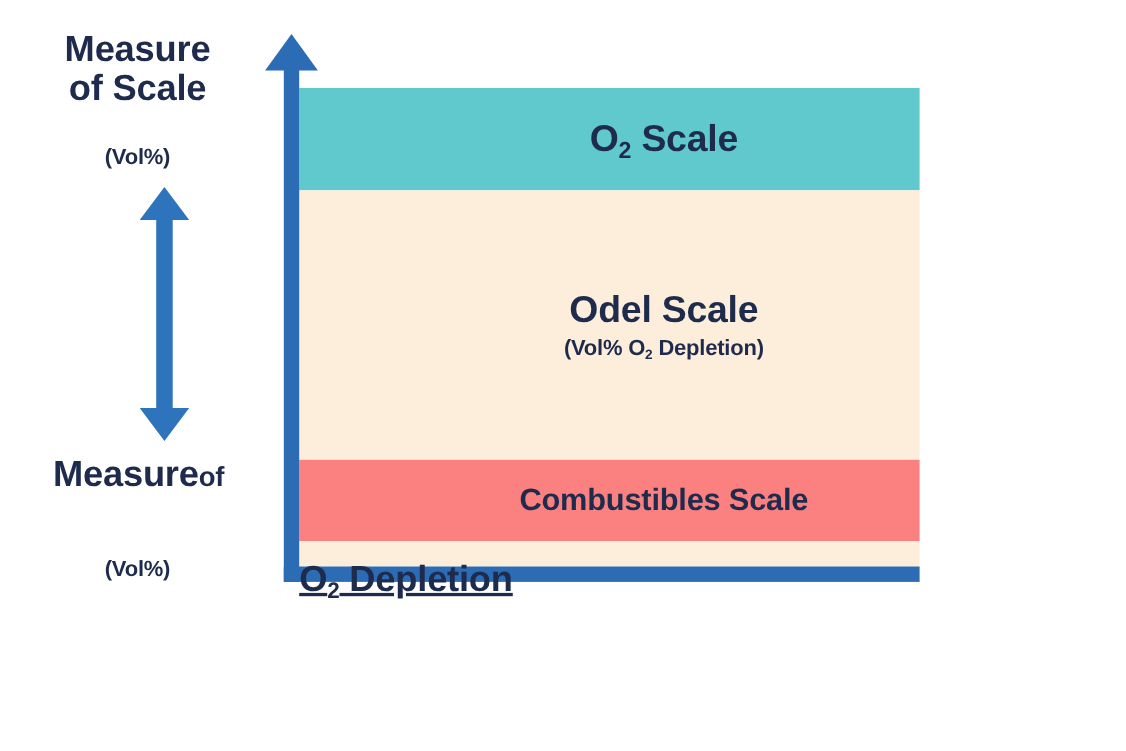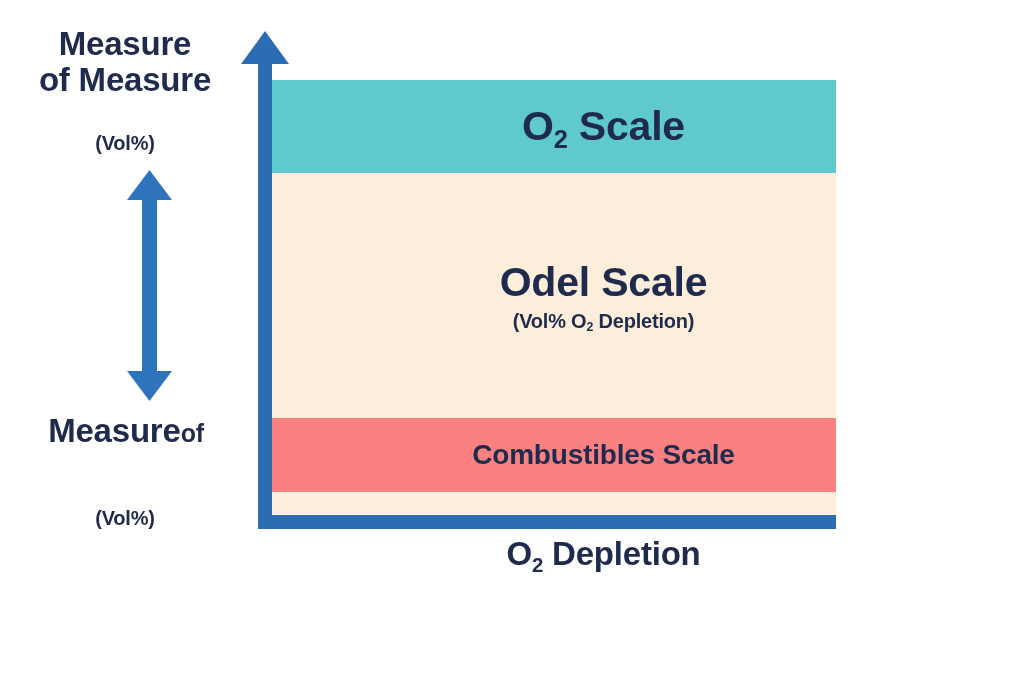--- a/index.html
+++ b/index.html
@@ -108,61 +108,62 @@
   }
   #band-base-strip {
     top: 492px;
     height: 23px;
     background: #fdeedc;
   }
 
   .band-title {
     color: #1f2b4d;
     font-weight: bold;
-    font-size: 41px;
+    font-size: 34px;
     white-space: nowrap;
     letter-spacing: -0.2px;
   }
   .band-sub {
     color: #1f2b4d;
     font-weight: bold;
     font-size: 20px;
     white-space: nowrap;
     letter-spacing: -0.2px;
     margin-top: 4px;
     text-align: right;
   }
   #band-combustibles .band-title {
     font-size: 28px;
   }
 
   
   #x-axis-caption {
     left: 272px;
-    top: 536px;
+    top: 508px;
     width: 663px;
-    text-align: center;
+    text-align: left;
     font-size: 33px;
+    text-decoration: underline;
   }
 
   sub {
     font-size: 0.62em;
     vertical-align: baseline;
     position: relative;
     bottom: -0.32em;
   }
 </style>
 </head>
 <body>
 
 <div id="diagram-root">
 
   <div class="navy-text" id="y-label-top">
     <span class="line">Measure</span>
-    <span class="line">of Measure</span>
+    <span class="line">of Scale</span>
   </div>
   <div class="navy-text" id="y-unit-top">(Vol%)</div>
 
   <div class="navy-text" id="y-label-bottom">
     <span class="line"><span>Measure</span><span class="small-of">of</span></span>
   </div>
   <div class="navy-text" id="y-unit-bottom">(Vol%)</div>
 
   <div class="band" id="band-o2">
     <div class="band-title"><span>O</span><sub>2</sub><span> Scale</span></div>

